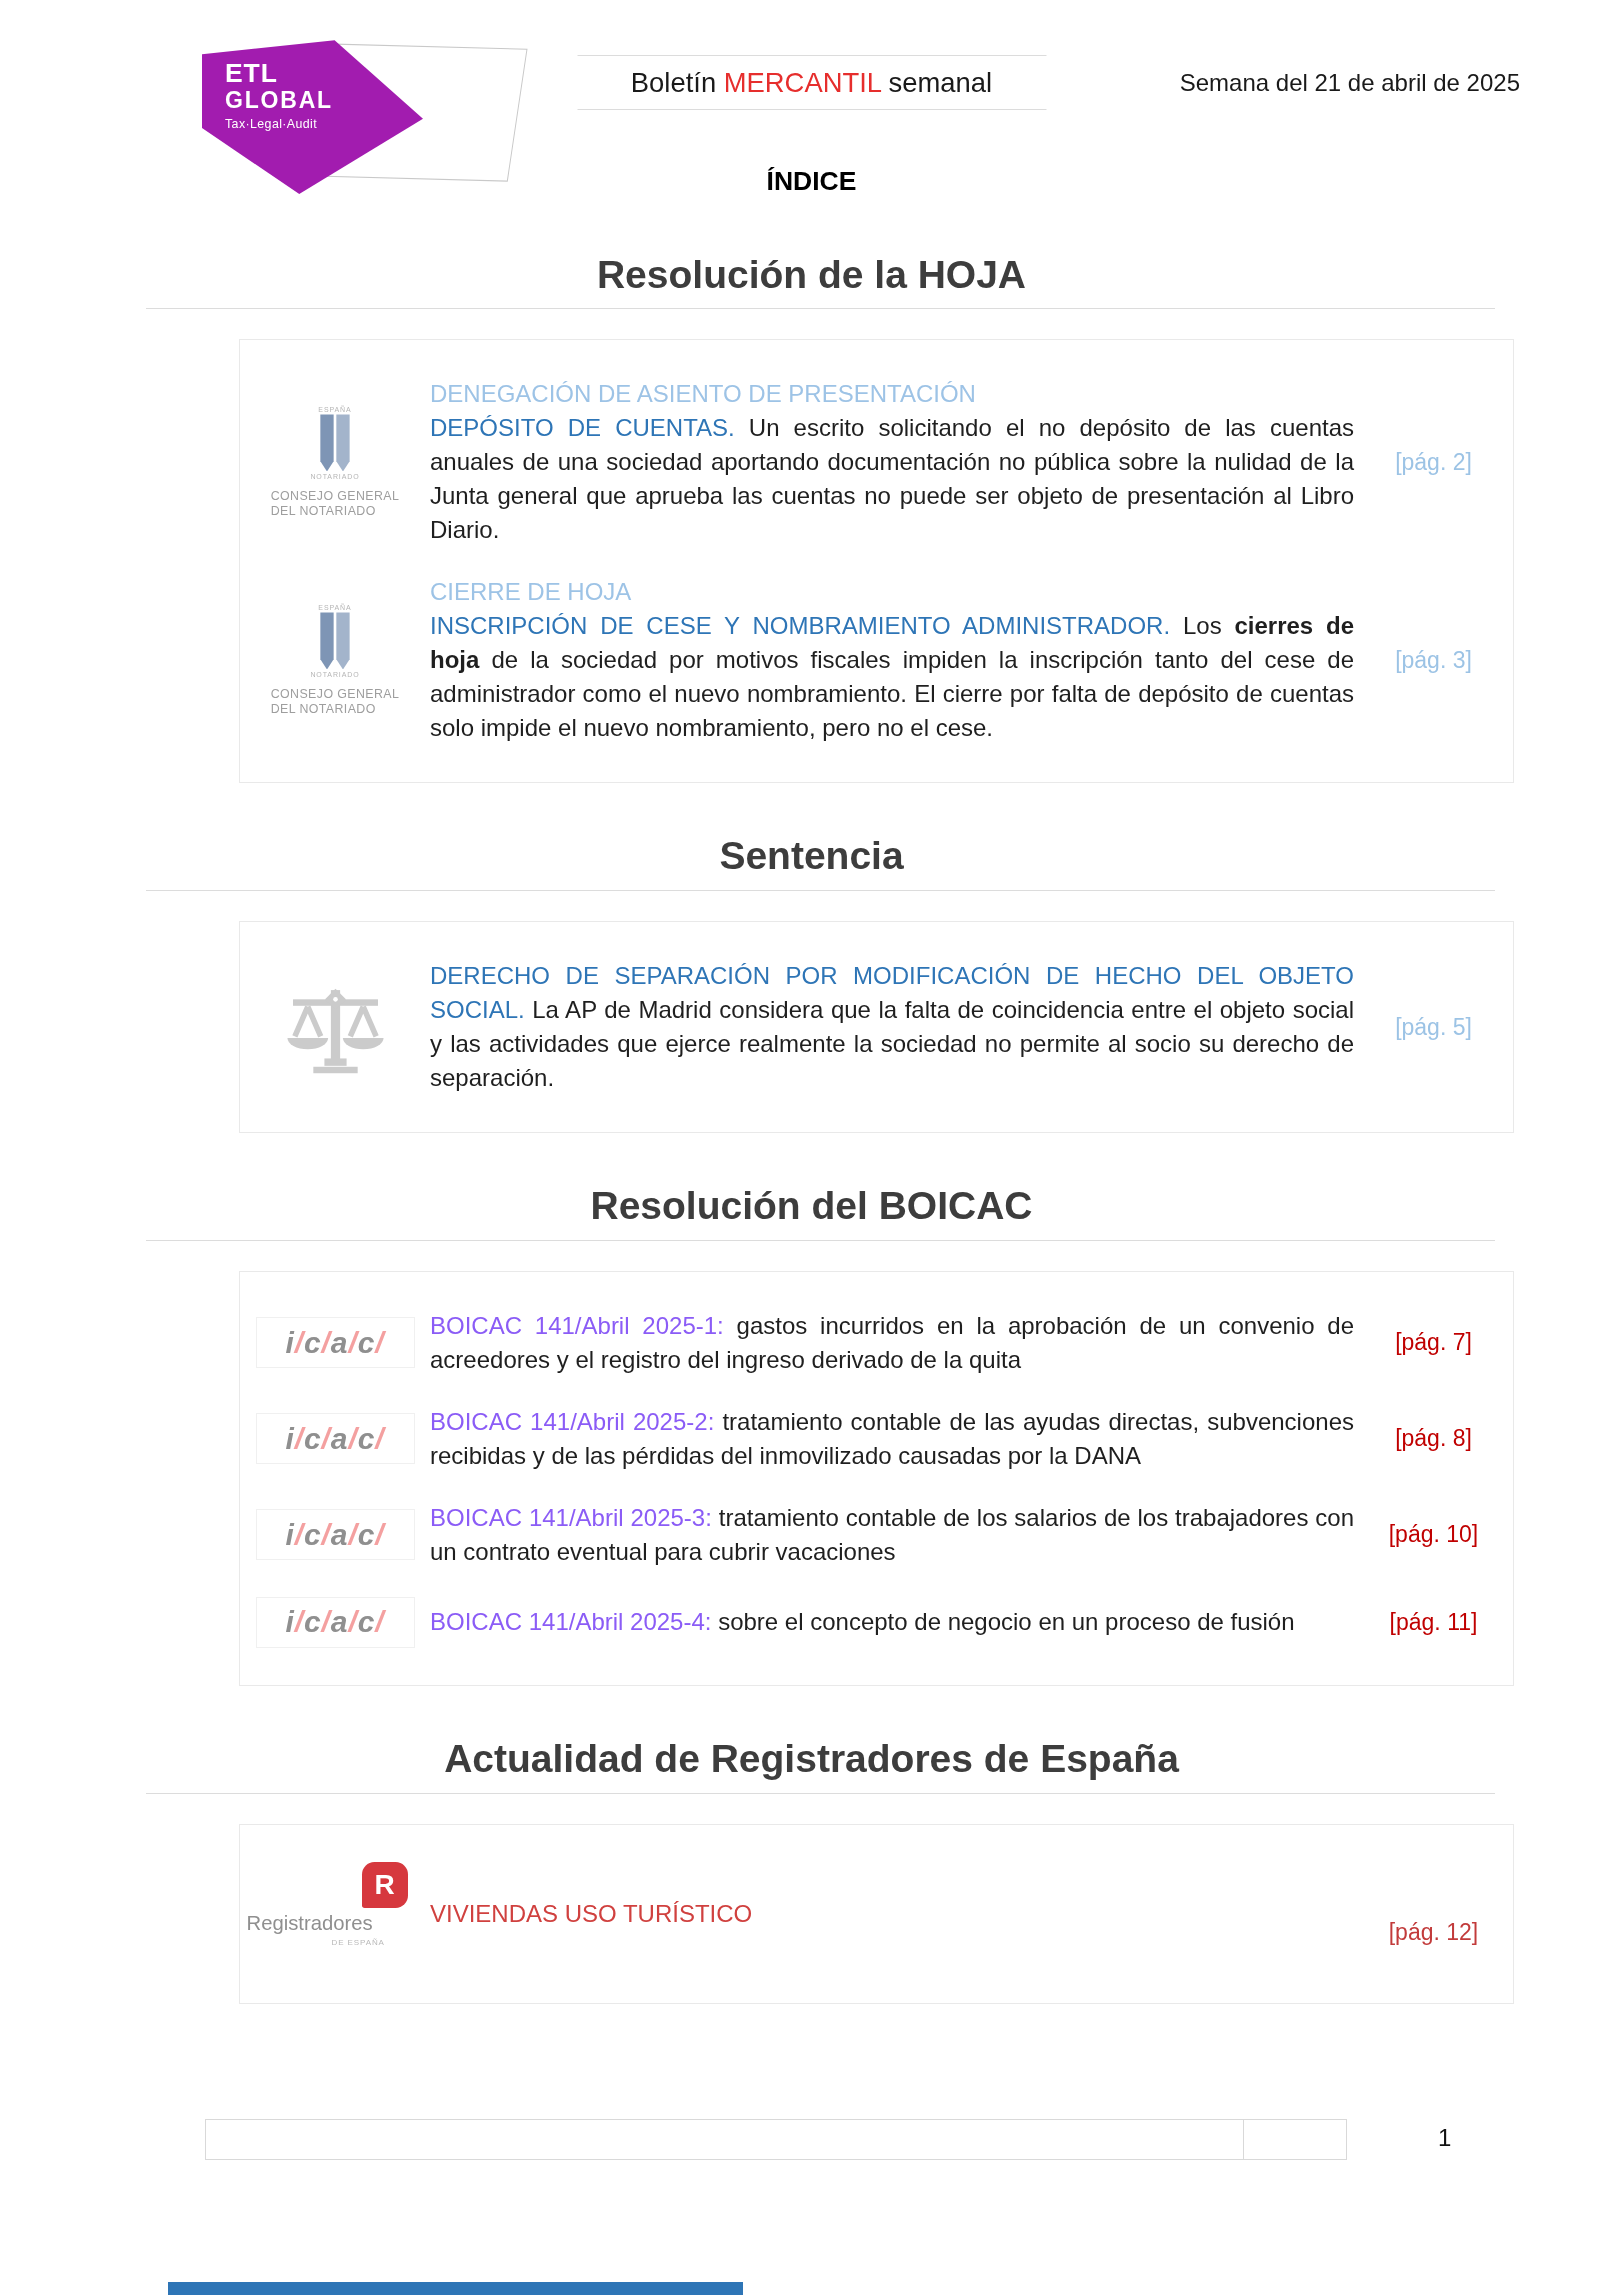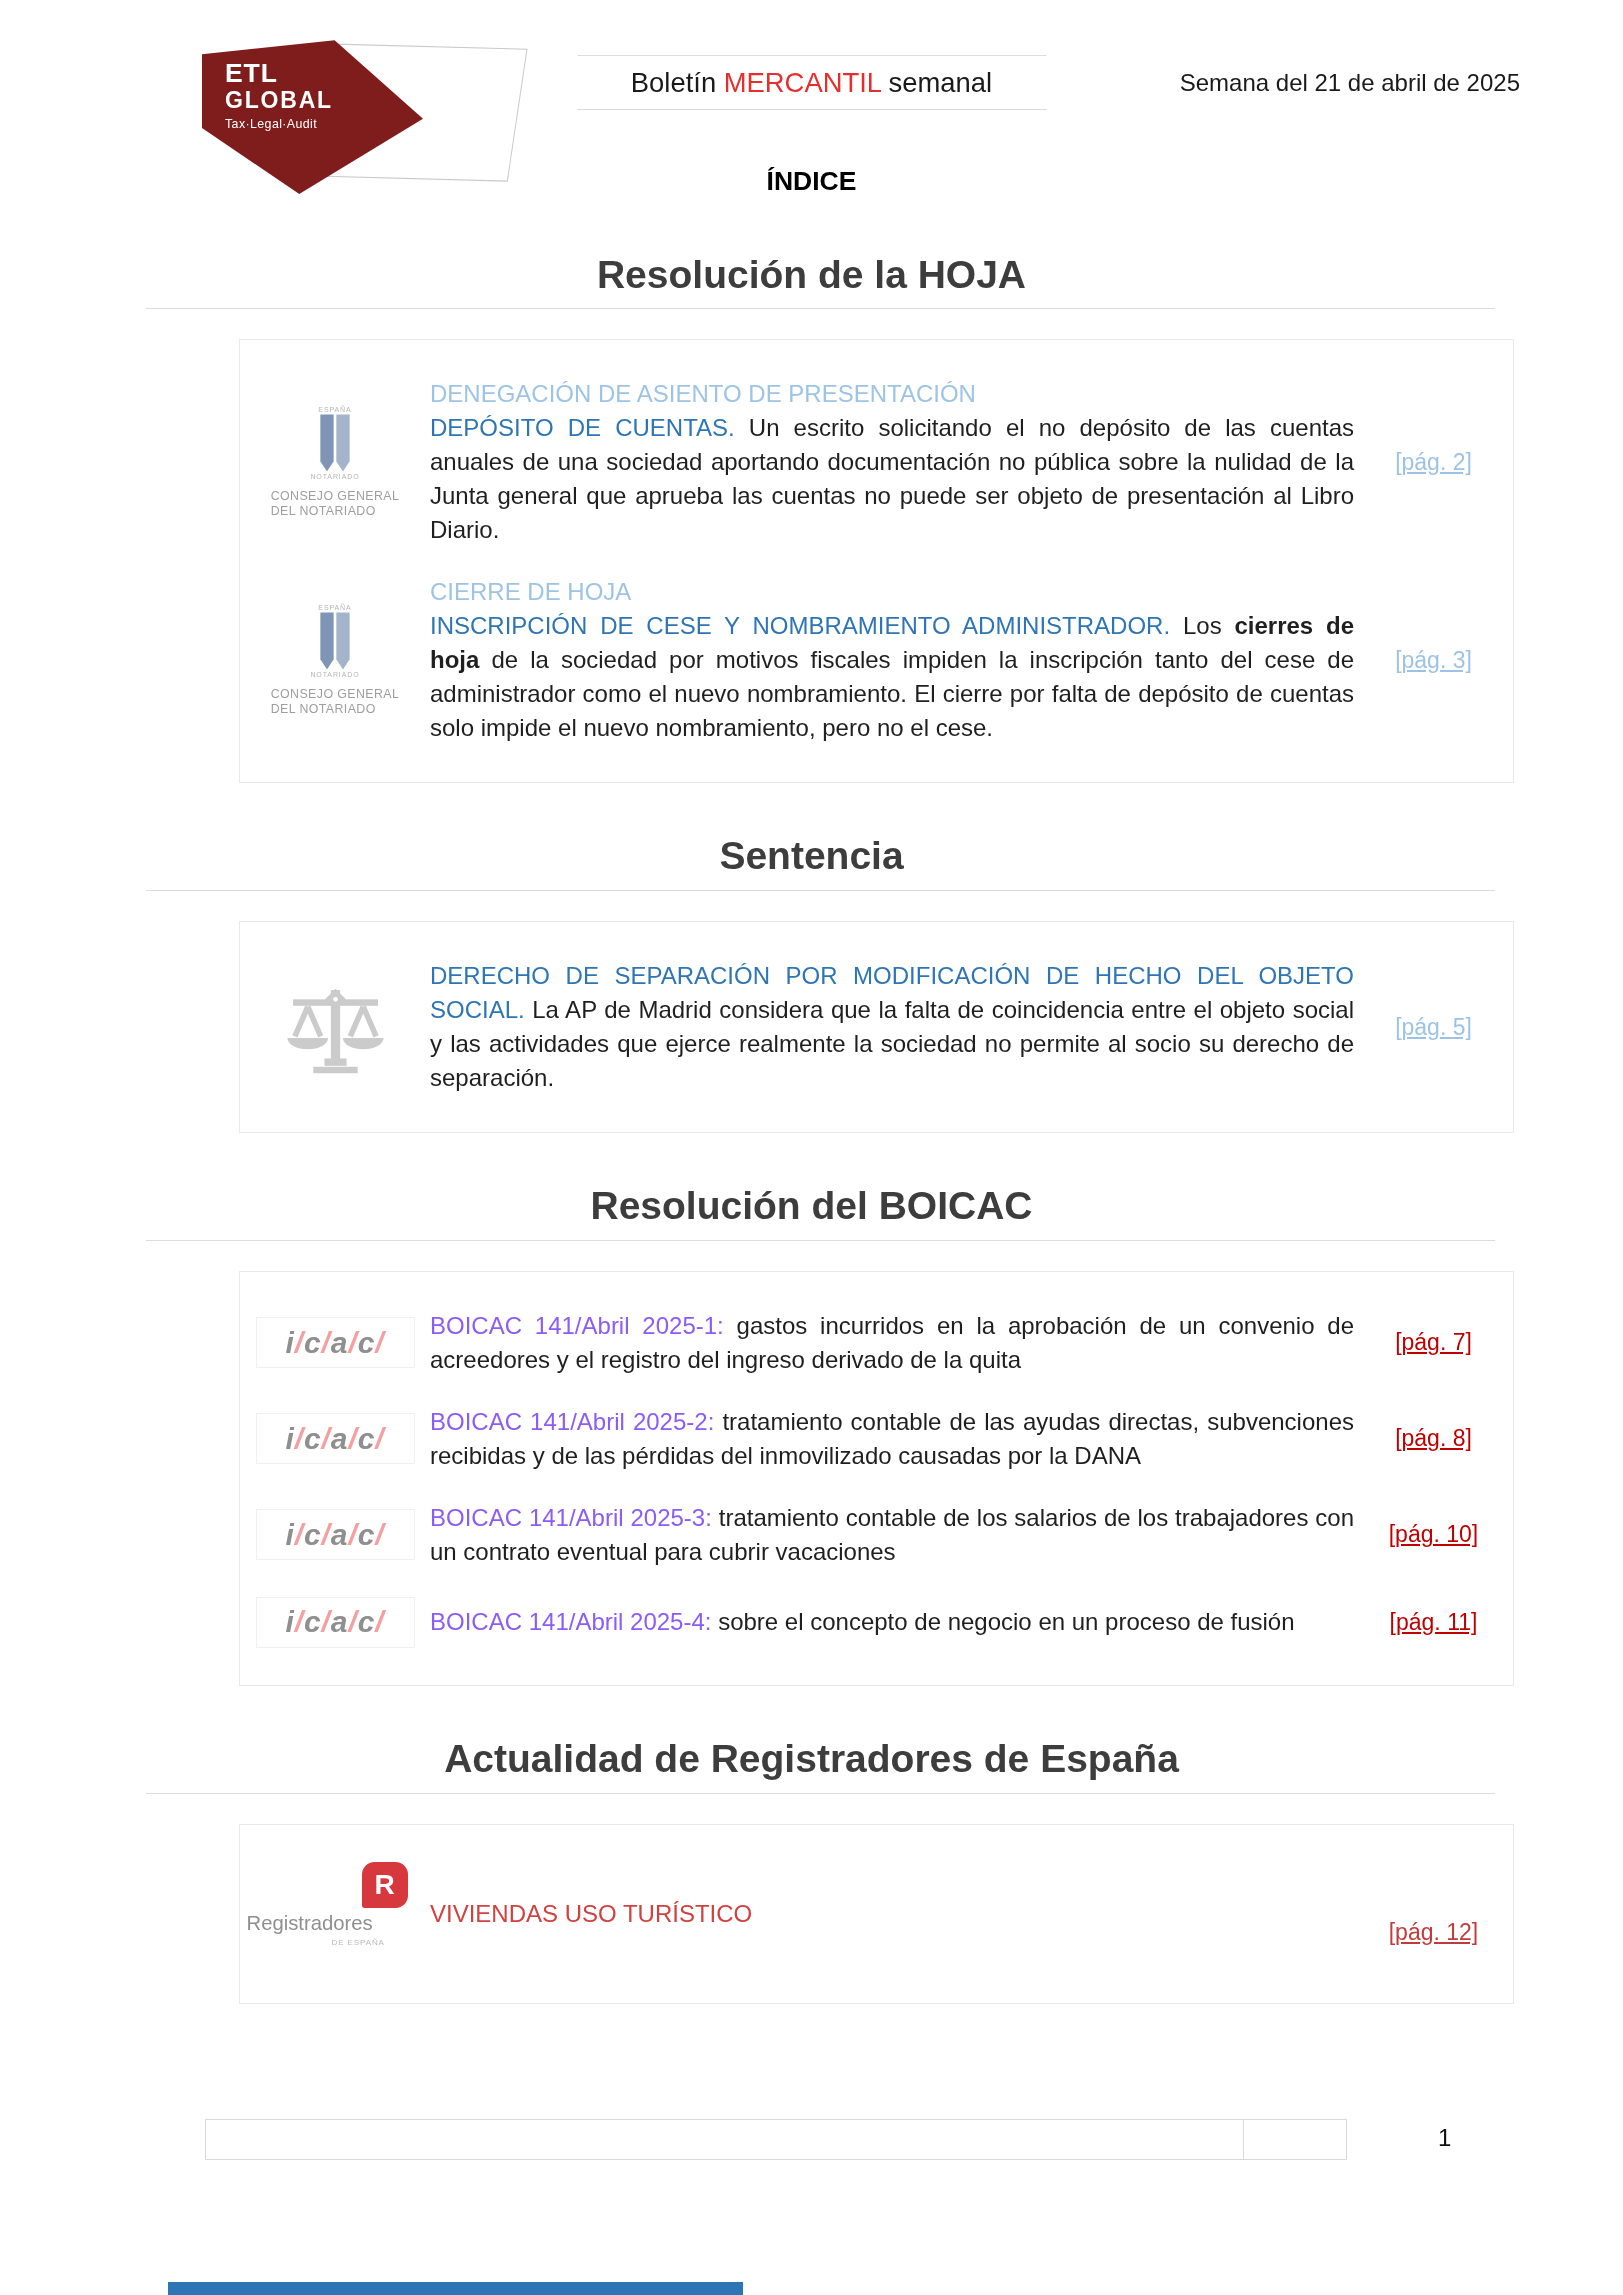--- a/index.html
+++ b/index.html
@@ -11,21 +11,21 @@
 
   
   .header { position:relative; height:223px; }
 
   .etl-logo { position:absolute; left:202px; top:37px; width:336px; height:159px; }
   .etl-ghost {
     position:absolute; left:113px; top:8.8px; width:203px; height:133px;
     border:0.9px solid #c9c9c9; transform:skewX(-7deg) rotate(1.5deg); background:transparent;
   }
   .etl-flag {
-    position:absolute; left:0; top:0; width:221px; height:157px; background:#7f1d1d;
+    position:absolute; left:0; top:0; width:221px; height:157px; background:#a21caf;
     clip-path:polygon(0 11%, 60% 2%, 100% 52%, 44% 100%, 0 58%);
     color:#ffffff; padding:23px 0 0 23px; z-index:2;
   }
   .etl-etl { font-size:26.5px; font-weight:bold; letter-spacing:0.9px; line-height:26.5px; }
   .etl-global { font-size:23px; font-weight:bold; letter-spacing:1.8px; line-height:26.5px; }
   .etl-tagline { font-size:12.4px; margin-top:3.5px; letter-spacing:0.4px; }
 
   .masthead {
     position:absolute; left:50%; transform:translateX(-50%); top:55px; width:469px;
     border-top:0.9px solid #dcdcdc; border-bottom:0.9px solid #dcdcdc;
@@ -48,21 +48,21 @@
   .icon-col { width:190px; display:flex; justify-content:center; align-items:center; }
   .text-col { width:924px; text-align:justify; font-size:24px; line-height:34px; color:#1f1f1f; }
   .ref-col { flex:1; display:flex; justify-content:center; align-items:center; font-size:23px; }
 
   .kicker-blue { display:block; color:#9dc3e6; }
   .title-blue { color:#2e75b6; }
   .title-red { color:#8b5cf6; }
   .kicker-red { display:block; color:#d0413f; }
   .bold { font-weight:bold; }
 
-  .ref { text-decoration:underline; cursor:pointer; }
+  .ref { cursor:pointer; }
   .ref-blue { color:#9cc3e5; }
   .ref-red { color:#c00000; }
   .ref-reg { color:#c23b3b;margin-top:38px; }
 
   
   .notariado { display:flex; align-items:center; gap:8.8px;flex-direction:column; }
   .not-emblem { display:flex; flex-direction:column; align-items:center; }
   .not-top, .not-bottom { font-size:7px; color:#b5b5b5; letter-spacing:0.9px; }
   .not-bars { display:flex; gap:2.7px; margin:1.8px 0; }
   .not-bar { width:13.3px; height:57px; clip-path:polygon(0 0,100% 0,100% 82%,50% 100%,0 82%); }

